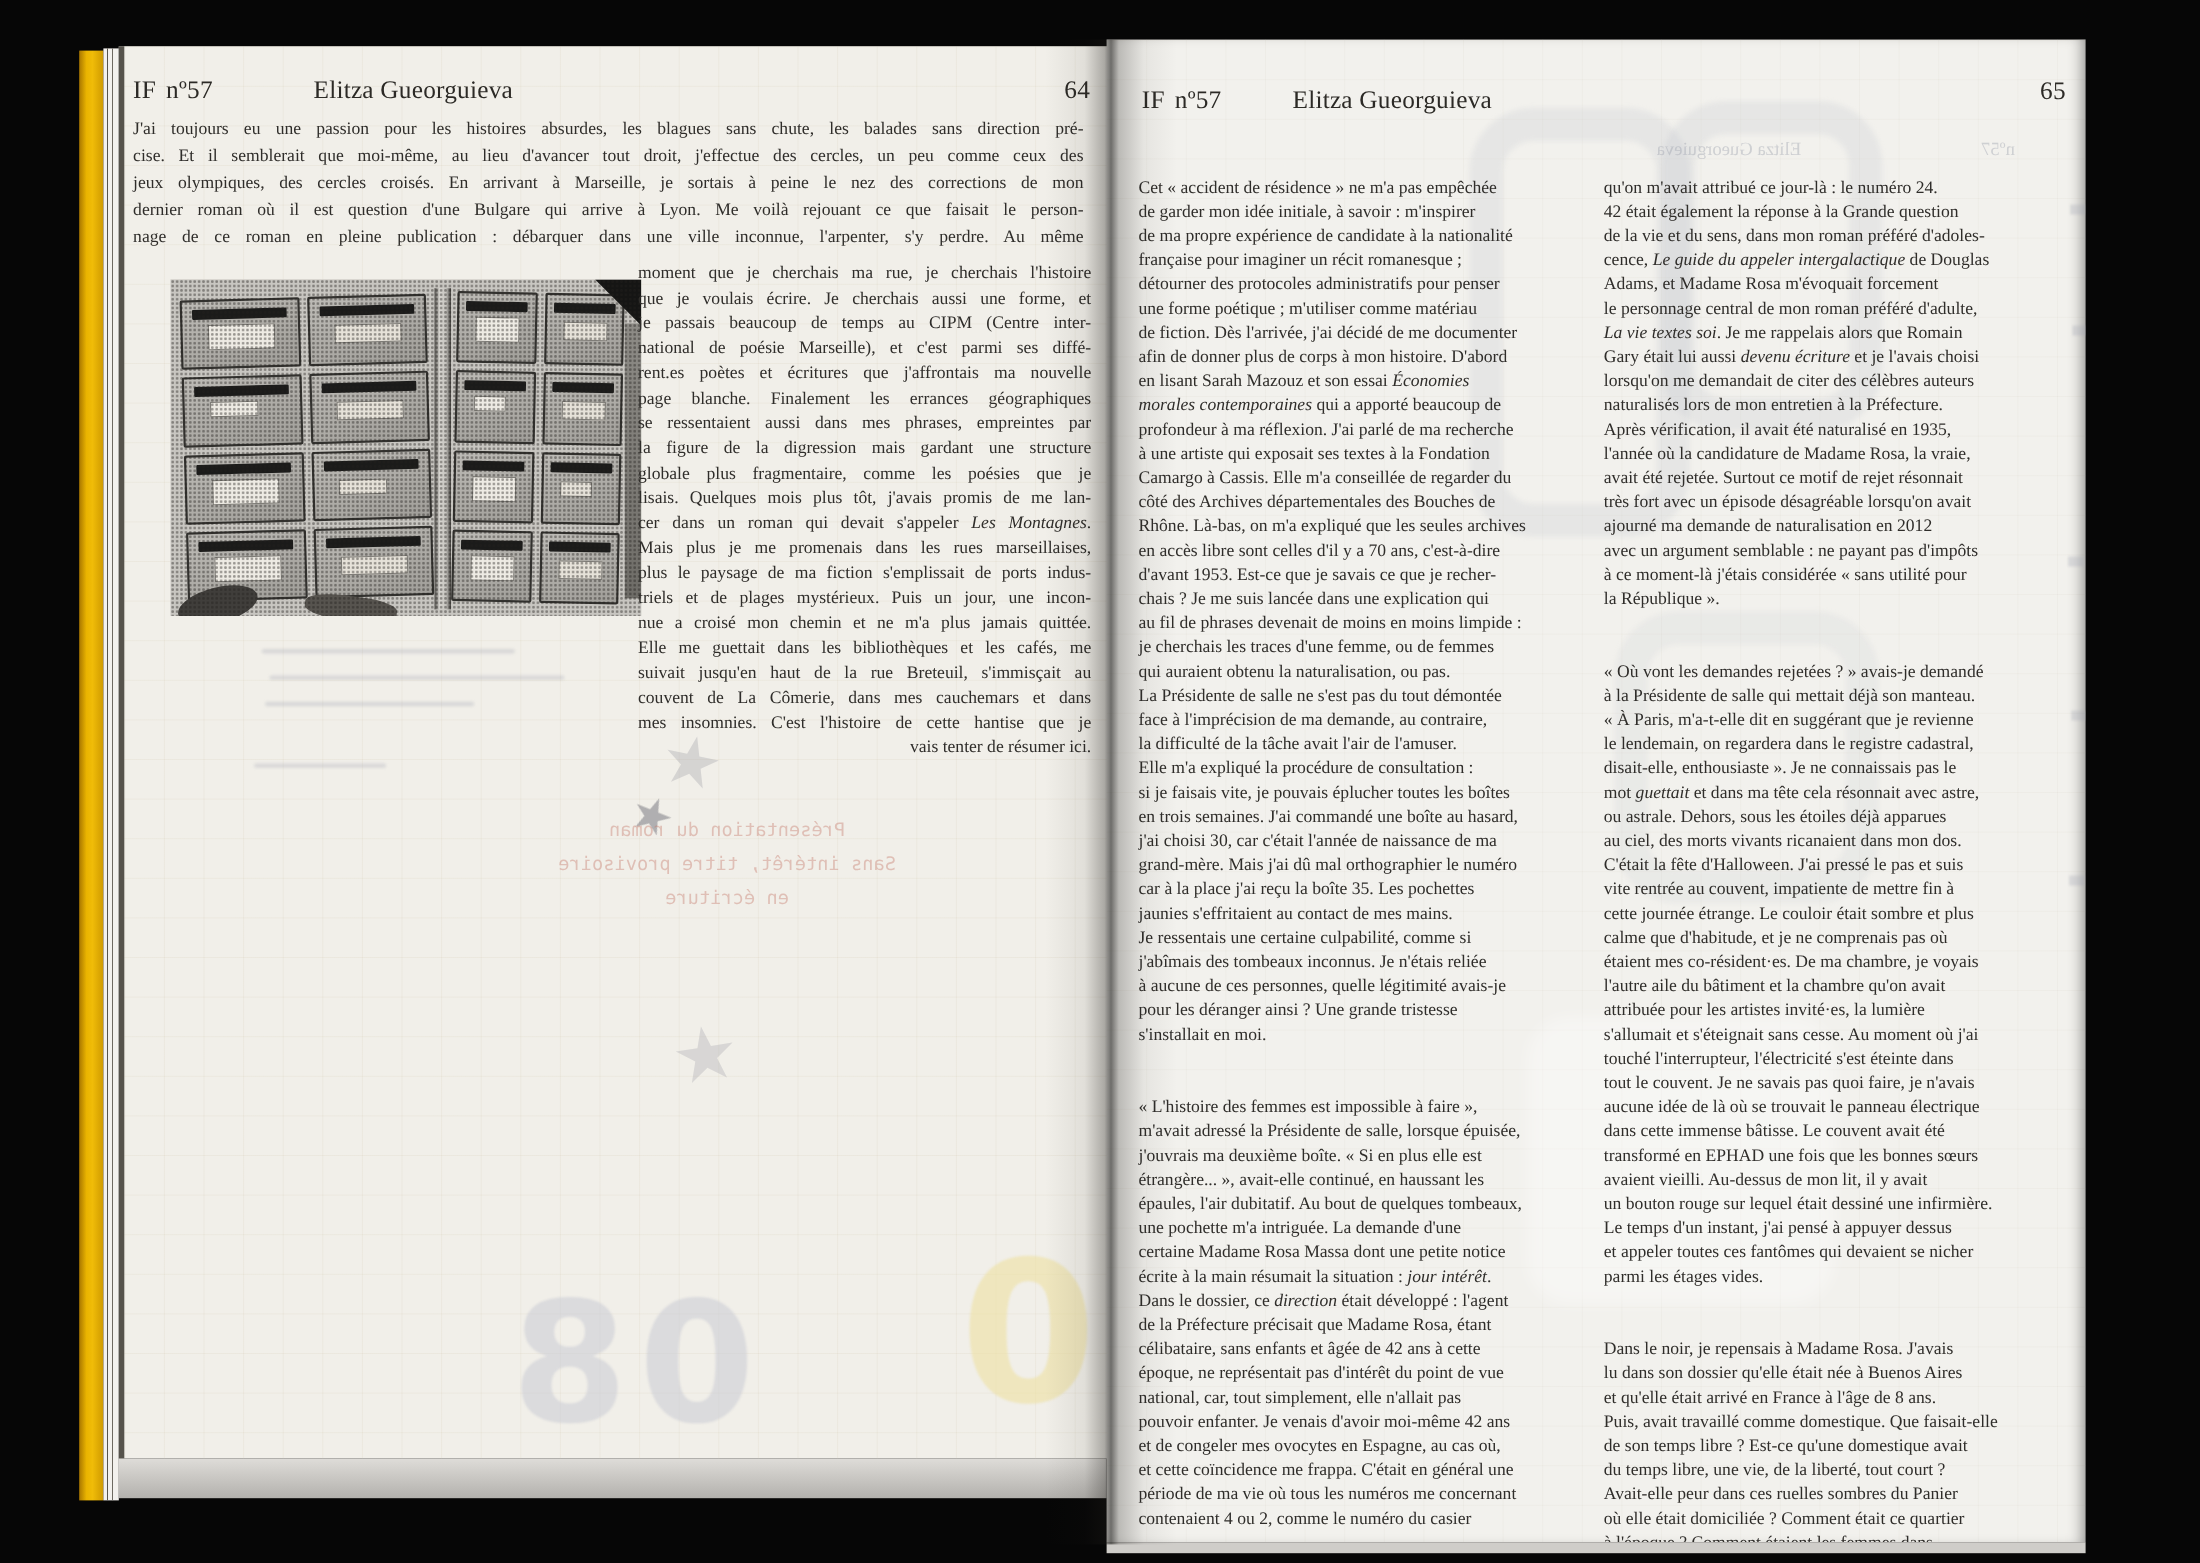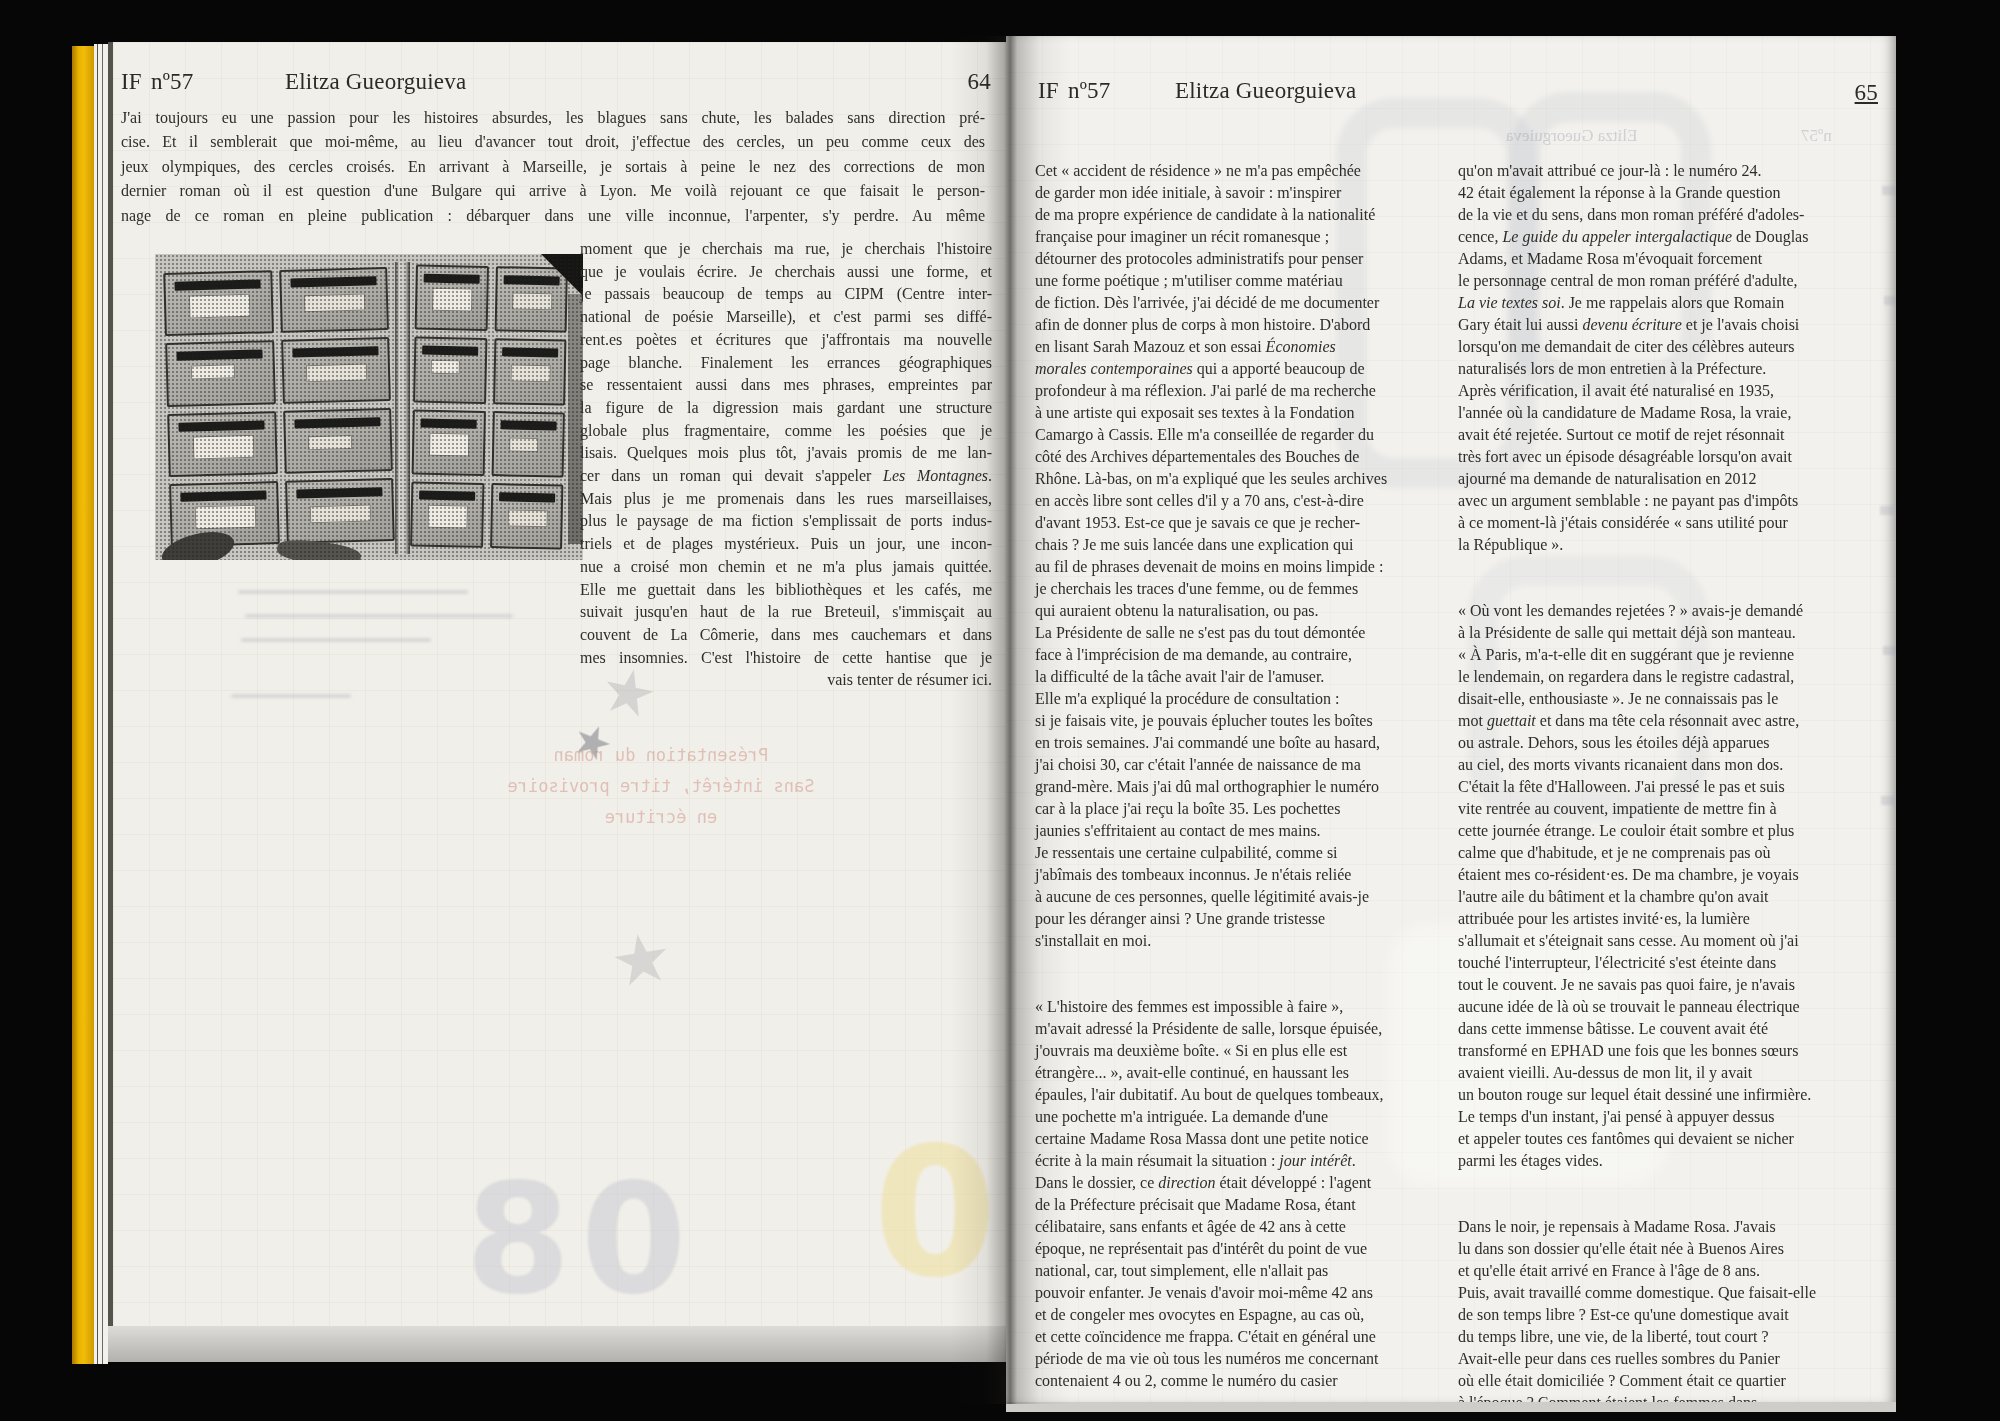--- a/index.html
+++ b/index.html
@@ -235,21 +235,21 @@
   <div class="ghost mirror-head" style="left:795px;top:90px;">nº57</div>
   <div class="edge-bleed" style="left:876px;top:150px;"></div>
   <div class="edge-bleed" style="left:878px;top:260px;"></div>
   <div class="edge-bleed" style="left:874px;top:470px;"></div>
   <div class="edge-bleed" style="left:877px;top:610px;"></div>
   <div class="edge-bleed" style="left:875px;top:760px;"></div>
 
   <span class="rh" style="left:32px;top:42px;">IF</span>
   <span class="rh" style="left:62px;top:42px;">nº57</span>
   <span class="rh" style="left:169px;top:42px;">Elitza Gueorguieva</span>
-  <span class="rh" style="right:18px;top:44px;text-decoration:underline;">65</span>
+  <span class="rh" style="right:18px;top:34px;">65</span>
 
   <div class="bodytext col" id="col1">
     <p>Cet « accident de résidence » ne m'a pas empêchée
 de garder mon idée initiale, à savoir : m'inspirer
 de ma propre expérience de candidate à la nationalité
 française pour imaginer un récit romanesque ;
 détourner des protocoles administratifs pour penser
 une forme poétique ; m'utiliser comme matériau
 de fiction. Dès l'arrivée, j'ai décidé de me documenter
 afin de donner plus de corps à mon histoire. D'abord

